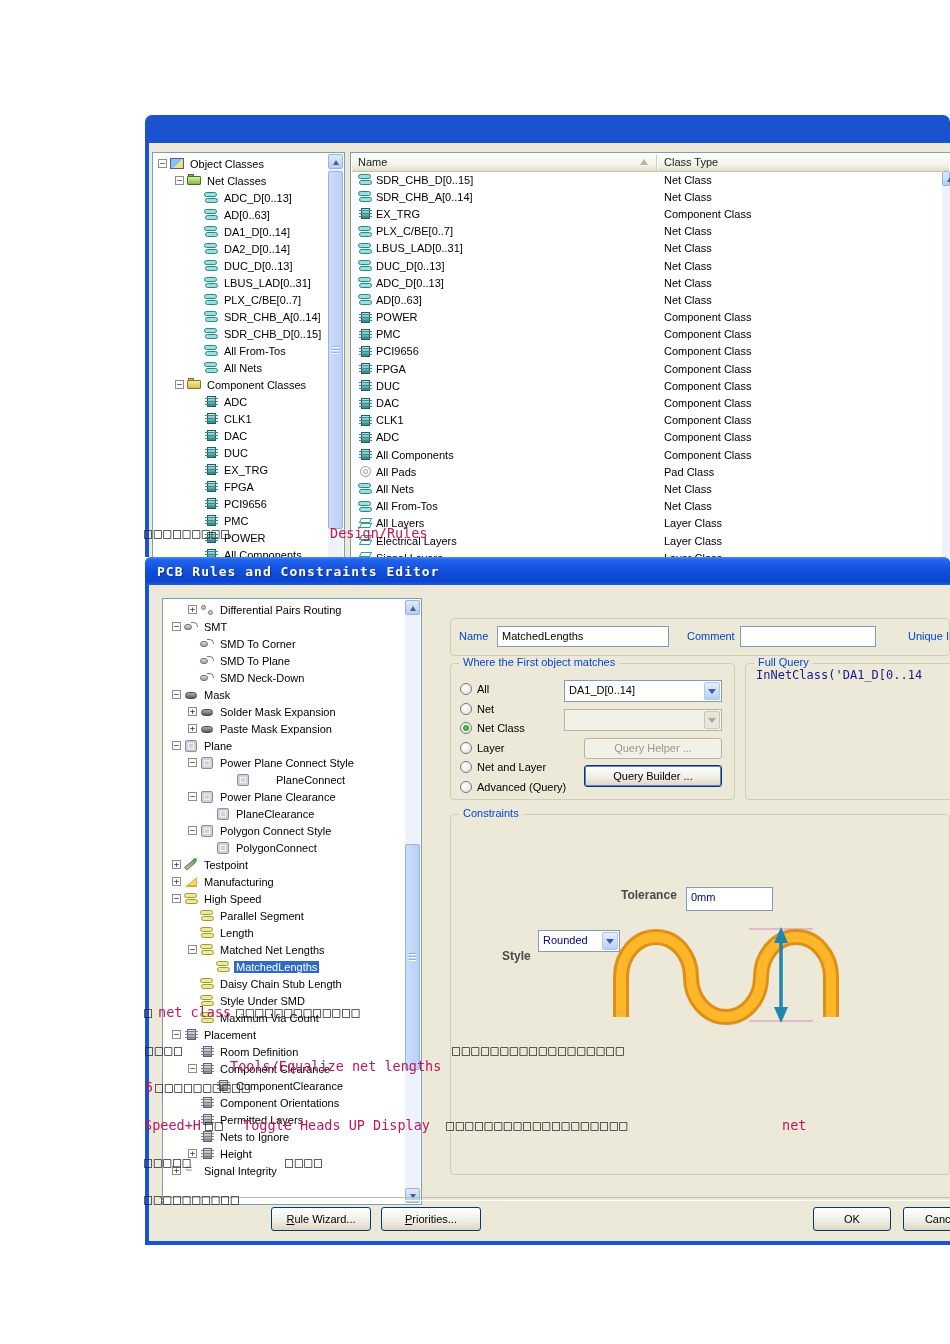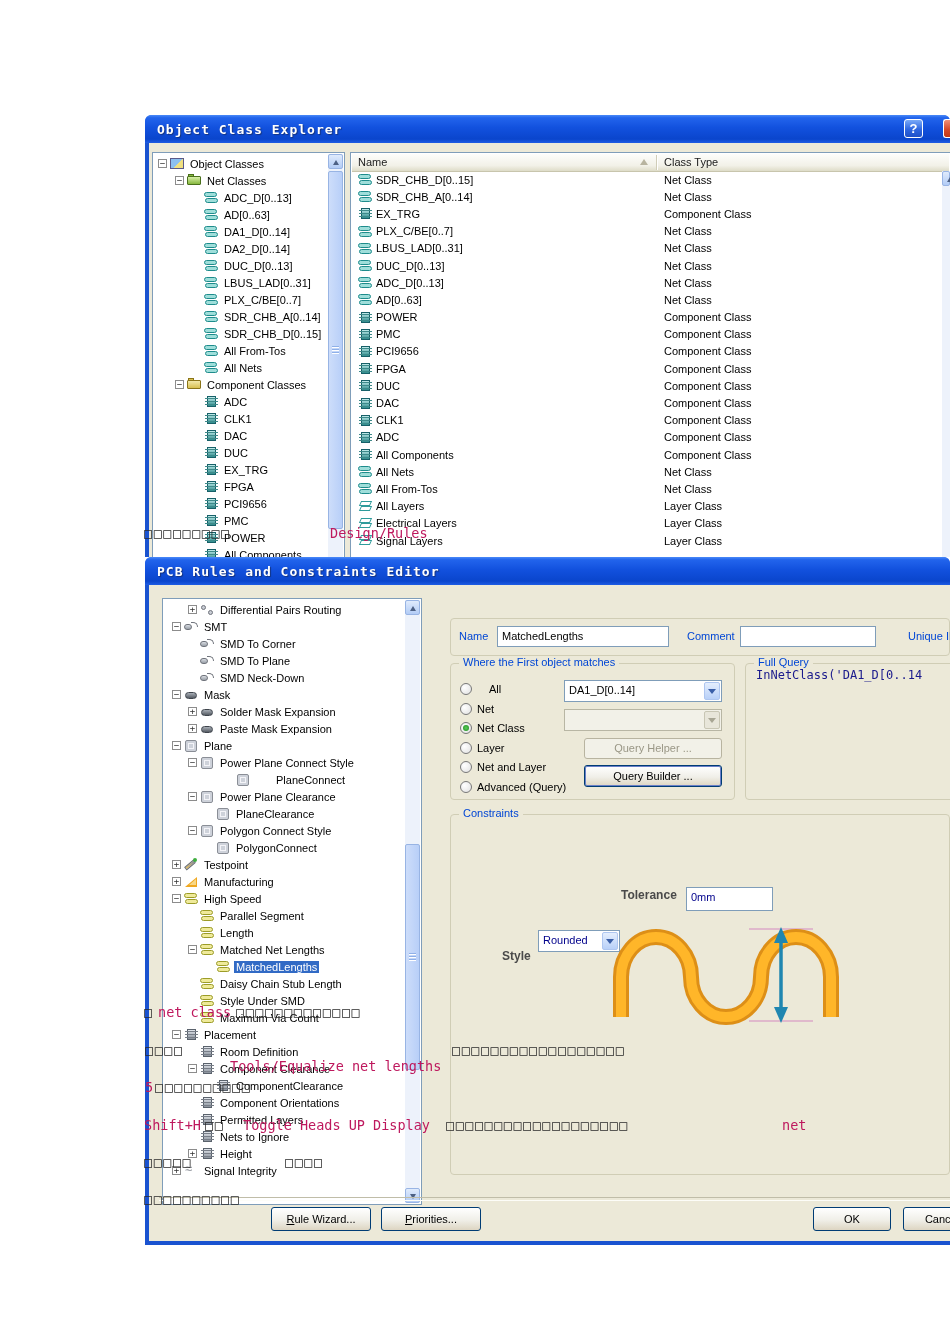--- a/index.html
+++ b/index.html
@@ -114,25 +114,20 @@
   .groove{position:absolute;height:2px;border-top:1px solid #C0BDA8;border-bottom:1px solid #FDFDF8;}
   
   .ov{position:absolute;z-index:50;color:#be185d;font-family:"DejaVu Sans Mono","DejaVu Sans",monospace;
       font-size:13.5px;line-height:15px;white-space:pre;}
   .ov.b{letter-spacing:1.5px;color:#2A2A2A;}
 </style>
 </head>
 <body>
 
 <div class="xpwin" id="win1" style="left:145px;top:115px;width:805px;height:442px;">
-  <div class="tbar">
-    <span class="ttl">Object Class Explorer</span>
-    <span class="tbtn" style="right:27px;">?</span>
-    <span class="tbtn close" style="right:-1px;width:8px;"></span>
-  </div>
   <div class="client">
 
     <div class="panel" style="left:3px;top:9px;width:193px;bottom:-1px;">
       <div id="x-tree" style="position:absolute;left:1px;top:2px;right:17px;bottom:0;">
           <div class="trow" style="padding-left: 4px;">
             <span class="exp">−</span>
             <span class="ic objroot"></span>
             <span class="lbl">Object Classes</span>
           </div>
           <div class="trow" style="padding-left: 21px;">
@@ -344,20 +339,25 @@
             <span class="ic chip"></span>
             <span>ADC</span>
             <span class="type">Component Class</span>
           </div>
           <div class="lrow">
             <span class="ic chip"></span>
             <span>All Components</span>
             <span class="type">Component Class</span>
           </div>
           <div class="lrow">
+            <span class="ic pad"></span>
+            <span>All Pads</span>
+            <span class="type">Pad Class</span>
+          </div>
+          <div class="lrow">
             <span class="ic net"></span>
             <span>All Nets</span>
             <span class="type">Net Class</span>
           </div>
           <div class="lrow">
             <span class="ic net"></span>
             <span>All From-Tos</span>
             <span class="type">Net Class</span>
           </div>
           <div class="lrow">
@@ -574,21 +574,21 @@
       <span class="inp" style="left:46px;top:7px;width:172px;height:21px;">MatchedLengths</span>
       <span class="lblb" style="position:absolute;left:236px;top:11px;">Comment</span>
       <span class="inp" style="left:289px;top:7px;width:136px;height:21px;"></span>
       <span class="lblb" style="position:absolute;left:457px;top:11px;white-space:nowrap;">Unique ID</span>
     </div>
 
     <div class="gbox" style="left:301px;top:78px;width:285px;height:137px;">
       <span class="gt">Where the First object matches</span>
       <div id="radios">
           <span class="radio" style="left: 9px; top: 19px;"></span>
-          <span class="rlab" style="left: 38px; top: 19px;">All</span>
+          <span class="rlab" style="left: 26px; top: 19px;">All</span>
           <span class="radio" style="left: 9px; top: 38.5px;"></span>
           <span class="rlab" style="left: 26px; top: 38.5px;">Net</span>
           <span class="radio on" style="left: 9px; top: 58px;"></span>
           <span class="rlab" style="left: 26px; top: 58px;">Net Class</span>
           <span class="radio" style="left: 9px; top: 77.5px;"></span>
           <span class="rlab" style="left: 26px; top: 77.5px;">Layer</span>
           <span class="radio" style="left: 9px; top: 97px;"></span>
           <span class="rlab" style="left: 26px; top: 97px;">Net and Layer</span>
           <span class="radio" style="left: 9px; top: 116.5px;"></span>
           <span class="rlab" style="left: 26px; top: 116.5px;">Advanced (Query)</span>
@@ -637,21 +637,21 @@
     <span class="ov b" style="left: 144px; top: 526px;">□□□□□□□□□</span>
     <span class="ov a" style="left: 330px; top: 526px;">Design/Rules</span>
     <span class="ov b" style="left: 144px; top: 1005px;">□</span>
     <span class="ov a" style="left: 158px; top: 1005px;">net class</span>
     <span class="ov b" style="left: 236px; top: 1005px;">□□□□□□□□□□□□□</span>
     <span class="ov b" style="left: 145px; top: 1043px;">□□□□</span>
     <span class="ov a" style="left: 230px; top: 1043px; margin-top: 16px;">Tools/Equalize net lengths</span>
     <span class="ov b" style="left: 452px; top: 1043px;">□□□□□□□□□□□□□□□□□□</span>
     <span class="ov a" style="left: 145px; top: 1080px;">5</span>
     <span class="ov b" style="left: 155px; top: 1080px;">□□□□□□□□□□</span>
-    <span class="ov a" style="left: 144px; top: 1118px;">Shift+H</span>
+    <span class="ov a" style="left: 144px; top: 1118px;">Speed+H</span>
     <span class="ov b" style="left: 205px; top: 1118px;">□□</span>
     <span class="ov a" style="left: 243px; top: 1118px;">Toggle Heads UP Display</span>
     <span class="ov b" style="left: 446px; top: 1118px;">□□□□□□□□□□□□□□□□□□□</span>
     <span class="ov a" style="left: 782px; top: 1118px;">net</span>
     <span class="ov b" style="left: 144px; top: 1155px;">□□□□□</span>
     <span class="ov b" style="left: 285px; top: 1155px;">□□□□</span>
     <span class="ov b" style="left: 144px; top: 1192px;">□□□□□□□□□□</span>
   </div>
 
 </body></html>

